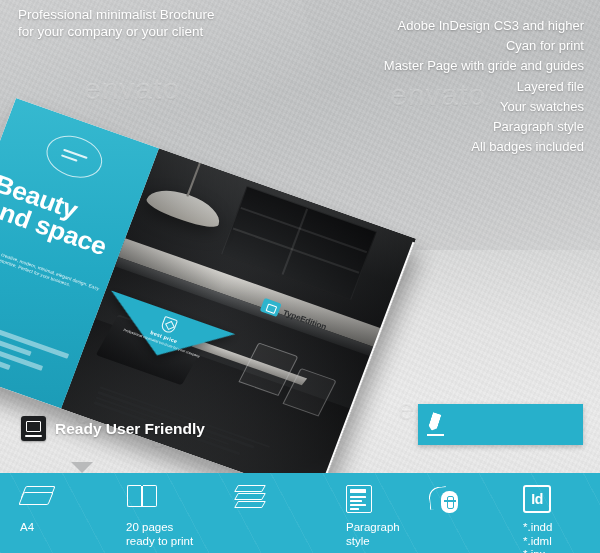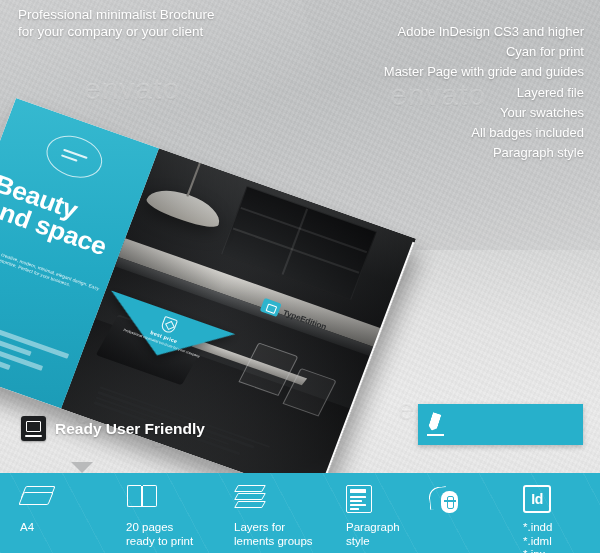--- a/index.html
+++ b/index.html
@@ -51,21 +51,21 @@
   .wm.w6 { left:10px;  top:208px; color:rgba(255,255,255,.13); }
 
   
   .hdr-left {
     position:absolute; left:18px; top:6px;
     color:#ffffff; font-size:13.5px; line-height:17px;
     text-shadow:0 1px 2px rgba(0,0,0,.28);
     font-weight:400;
   }
   .hdr-right {
-    position:absolute; right:16px; top:22px;
+    position:absolute; right:16px; top:16px;
     text-align:right;
     color:#ffffff; font-size:13px; line-height:20.2px;
     text-shadow:0 1px 2px rgba(0,0,0,.28);
   }
   .hdr-right div { white-space:nowrap; }
 
   
   .stack { position:absolute; left:0; top:40px; width:600px; height:380px; }
 
   
@@ -438,22 +438,22 @@
     <div>Professional minimalist Brochure</div>
     <div>for your company or your client</div>
   </div>
 
   <div class="hdr-right">
     <div>Adobe InDesign CS3 and higher</div>
     <div>Cyan for print</div>
     <div>Master Page with gride and guides</div>
     <div>Layered file</div>
     <div>Your swatches</div>
+    <div>Paragraph style</div>
     <div>All badges included</div>
-    <div>Paragraph style</div>
   </div>
 
   <div class="stack">
 
     <div class="copy c3">
       <div class="paper"></div>
       <div class="spine">
         <span>Beauty and space</span>
         <i class="dot"></i>
       </div>
@@ -581,24 +581,20 @@
       </div>
 
       <div class="feat f2">
         <div class="icon">
           <div class="ic-layers">
               <div class="ly y1"></div>
               <div class="ly y2"></div>
               <div class="ly y3"></div>
             </div>
         </div>
-        <div class="label">
-          <div>Layers for</div>
-          <div>lements groups</div>
-        </div>
       </div>
 
       <div class="feat f3">
         <div class="icon">
           <div class="ic-para">
               <i></i>
               <i></i>
               <i></i>
               <i></i>
               <i></i>

